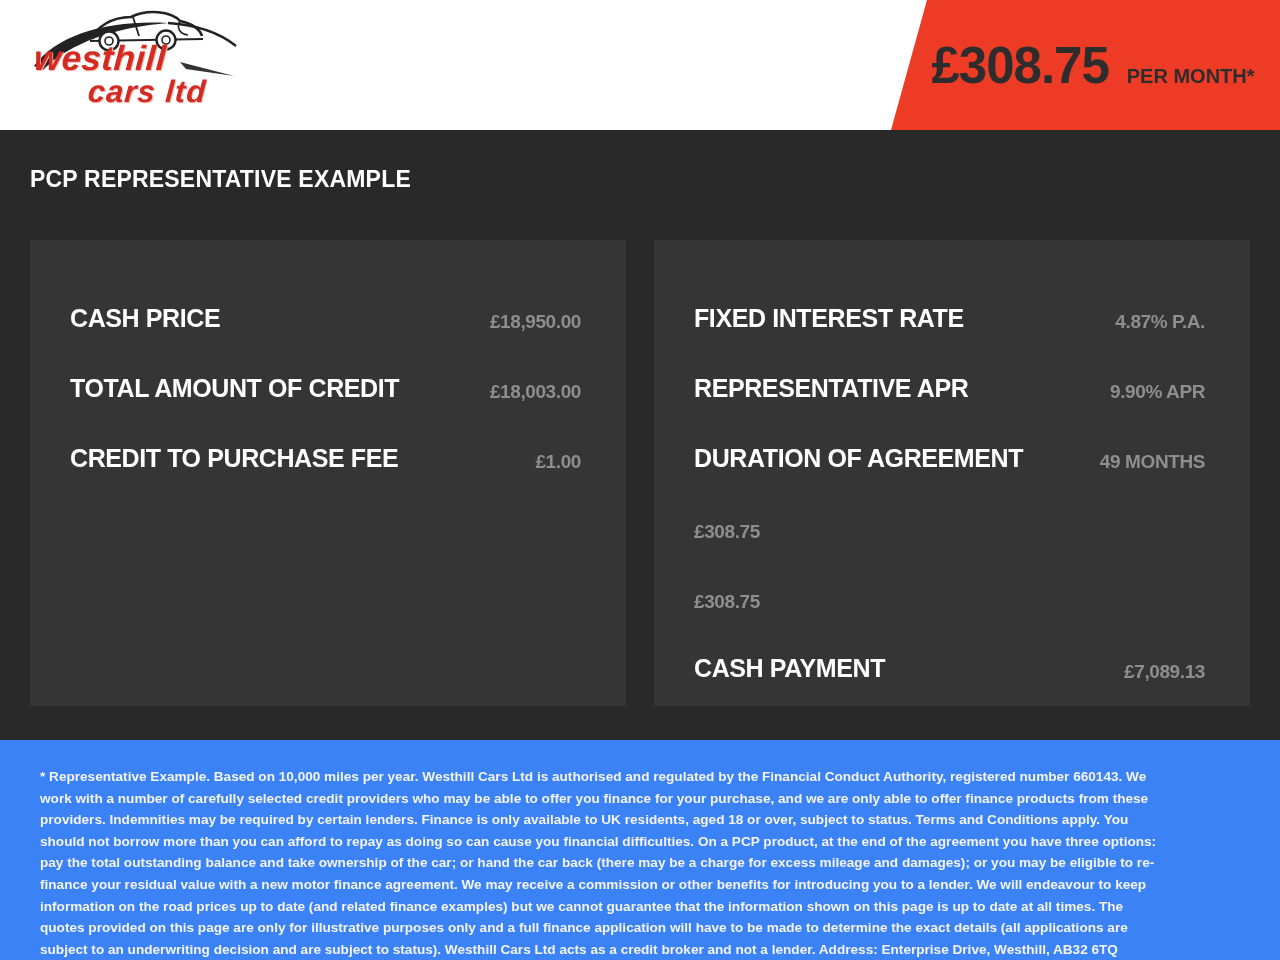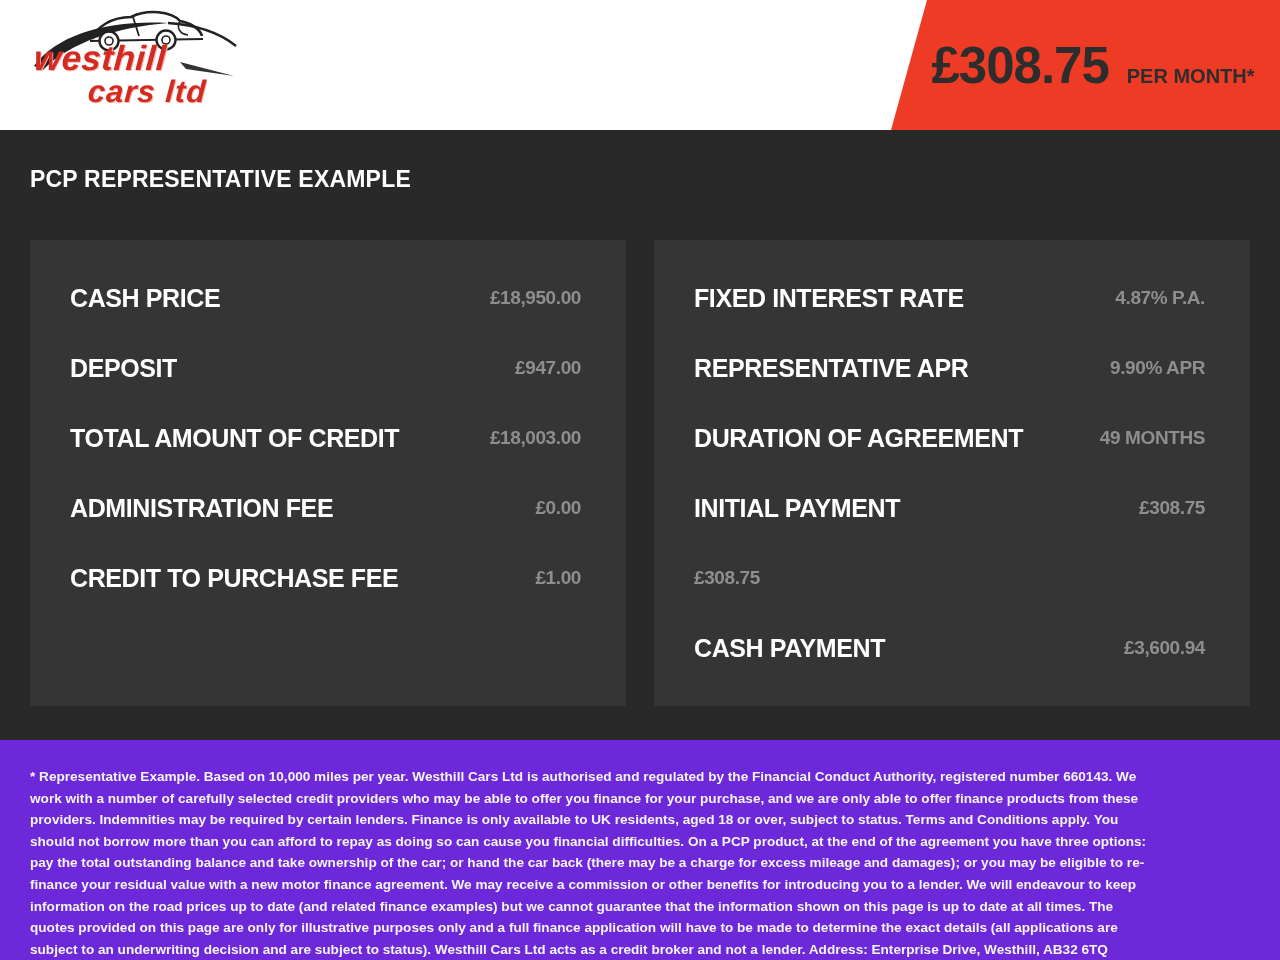--- a/index.html
+++ b/index.html
@@ -64,37 +64,37 @@
     display:flex; gap:28px;
     margin:46px 30px 0 30px;
   }
   .panel {
     flex:1;
     background:#353535;
     padding:23px 45px 23px 40px;
   }
   .finance-row {
     height:70px;
-    display:flex; justify-content:space-between; align-items:center;
+    display:flex; justify-content:space-between; align-items:flex-end;
   }
   .row-label {
     color:#ffffff; font-weight:bold; font-size:25px; letter-spacing:-0.4px;
     white-space:nowrap;
   }
   .row-value {
     color:#8e8e8e; font-weight:bold; font-size:19px; letter-spacing:-0.4px;
     white-space:nowrap; text-align:right;
   }
 
   
   .disclaimer-band {
     margin-top:34px;
-    background:#6d28d9;
+    background:#3b82f6;
     height:220px;
-    padding:26px 30px 0 30px;
+    padding:26px 30px 0 40px;
   }
   .disclaimer-text {
     width:1128px;
     font-size:13.6px; font-weight:bold;
     color:#f4f4f4;
     line-height:21.6px;
     letter-spacing:0;
   }
 </style>
 </head>
@@ -138,30 +138,22 @@
     <div class="page-title">PCP REPRESENTATIVE EXAMPLE</div>
 
     <div class="panels">
 
       <div class="panel">
         <div class="finance-row">
           <span class="row-label">CASH PRICE</span>
           <span class="row-value">£18,950.00</span>
         </div>
         <div class="finance-row">
-          <span class="row-label">DEPOSIT</span>
-          <span class="row-value">£947.00</span>
-        </div>
-        <div class="finance-row">
           <span class="row-label">TOTAL AMOUNT OF CREDIT</span>
           <span class="row-value">£18,003.00</span>
-        </div>
-        <div class="finance-row">
-          <span class="row-label">ADMINISTRATION FEE</span>
-          <span class="row-value">£0.00</span>
         </div>
         <div class="finance-row">
           <span class="row-label">CREDIT TO PURCHASE FEE</span>
           <span class="row-value">£1.00</span>
         </div>
       </div>
 
       <div class="panel">
         <div class="finance-row">
           <span class="row-label">FIXED INTEREST RATE</span>
@@ -169,29 +161,28 @@
         </div>
         <div class="finance-row">
           <span class="row-label">REPRESENTATIVE APR</span>
           <span class="row-value">9.90% APR</span>
         </div>
         <div class="finance-row">
           <span class="row-label">DURATION OF AGREEMENT</span>
           <span class="row-value">49 MONTHS</span>
         </div>
         <div class="finance-row">
-          <span class="row-label">INITIAL PAYMENT</span>
           <span class="row-value">£308.75</span>
         </div>
         <div class="finance-row">
           <span class="row-value">£308.75</span>
         </div>
         <div class="finance-row">
           <span class="row-label">CASH PAYMENT</span>
-          <span class="row-value">£3,600.94</span>
+          <span class="row-value">£7,089.13</span>
         </div>
       </div>
 
     </div>
 
     <div class="disclaimer-band">
       <p class="disclaimer-text">* Representative Example. Based on 10,000 miles per year. Westhill Cars Ltd is authorised and regulated by the Financial Conduct Authority, registered number 660143. We work with a number of carefully selected credit providers who may be able to offer you finance for your purchase, and we are only able to offer finance products from these providers. Indemnities may be required by certain lenders. Finance is only available to UK residents, aged 18 or over, subject to status. Terms and Conditions apply. You should not borrow more than you can afford to repay as doing so can cause you financial difficulties. On a PCP product, at the end of the agreement you have three options: pay the total outstanding balance and take ownership of the car; or hand the car back (there may be a charge for excess mileage and damages); or you may be eligible to re-finance your residual value with a new motor finance agreement. We may receive a commission or other benefits for introducing you to a lender. We will endeavour to keep information on the road prices up to date (and related finance examples) but we cannot guarantee that the information shown on this page is up to date at all times. The quotes provided on this page are only for illustrative purposes only and a full finance application will have to be made to determine the exact details (all applications are subject to an underwriting decision and are subject to status). Westhill Cars Ltd acts as a credit broker and not a lender. Address: Enterprise Drive, Westhill, AB32 6TQ</p>
     </div>
   </div>
 

